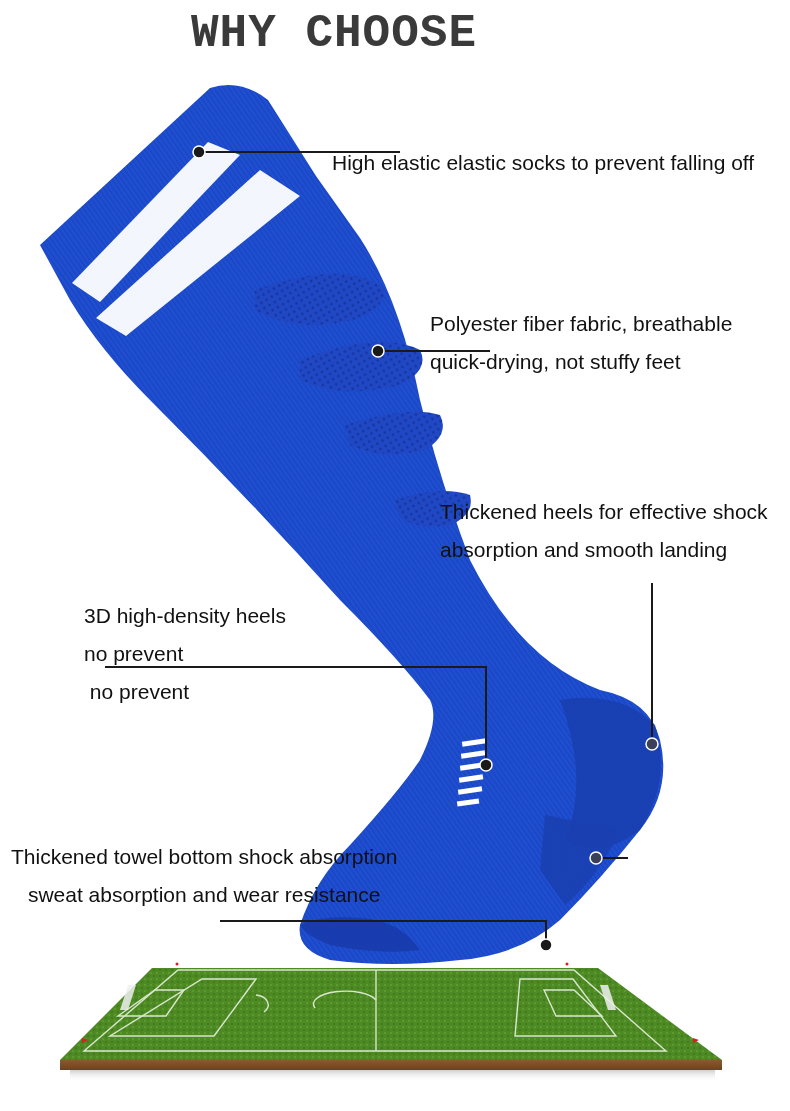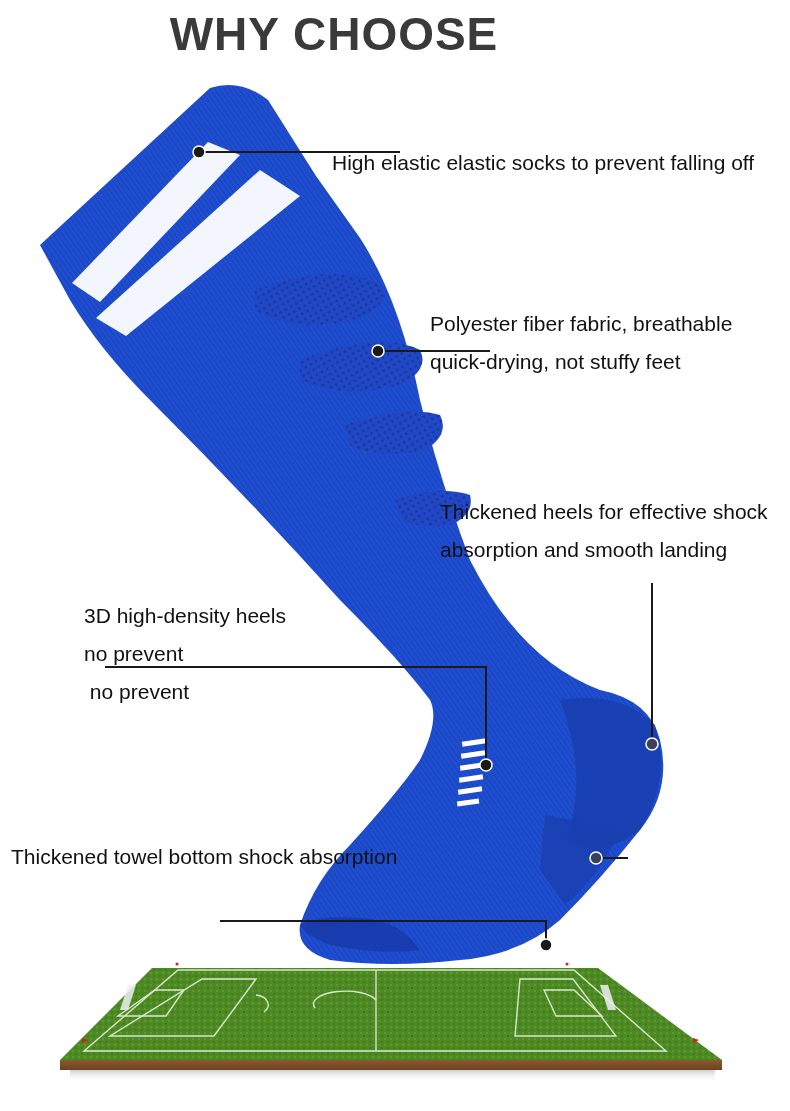--- a/index.html
+++ b/index.html
@@ -1,19 +1,19 @@
 <!DOCTYPE html>
 <html><head>
 <meta charset="utf-8">
 <style>
   html, body { margin: 0; padding: 0; background: #ffffff; }
   body { width: 790px; height: 1111px; position: relative; overflow: hidden;
          font-family: "DejaVu Sans", "Liberation Sans", sans-serif; }
   .title { position: absolute; left: 0; top: 4px; width: 668px; text-align: center;
-           font-family: Liberation Sans, sans-serif; font-weight: 700; font-size: 46px;
+           font-family: Liberation Mono, monospace; font-weight: 700; font-size: 46px;
            letter-spacing: 1px; color: #3a3a3a; line-height: 60px; }
   .art { position: absolute; left: 0; top: 0; width: 790px; height: 1111px; }
   .callout { position: absolute; color: #111; font-family: "Liberation Sans", sans-serif;
              font-size: 21px; line-height: 38px; white-space: nowrap; }
   .callout .line { display: block; }
 </style>
 </head>
 <body>
 
 <svg class="art" viewBox="0 0 790 1111" xmlns="http://www.w3.org/2000/svg">
@@ -138,13 +138,14 @@
 </div>
 
 <div class="callout" style="left:84px; top:597px;">
   <span class="line">3D high-density heels</span>
   <span class="line">no prevent</span>
   <span class="line" style="white-space:pre;"> no prevent</span>
 </div>
 
 <div class="callout" style="left:11px; top:838px;text-align:center;">
   <span class="line">Thickened towel bottom shock absorption</span>
+  <span class="line">sweat absorption and wear resistance</span>
 </div>
 
 </body></html>

